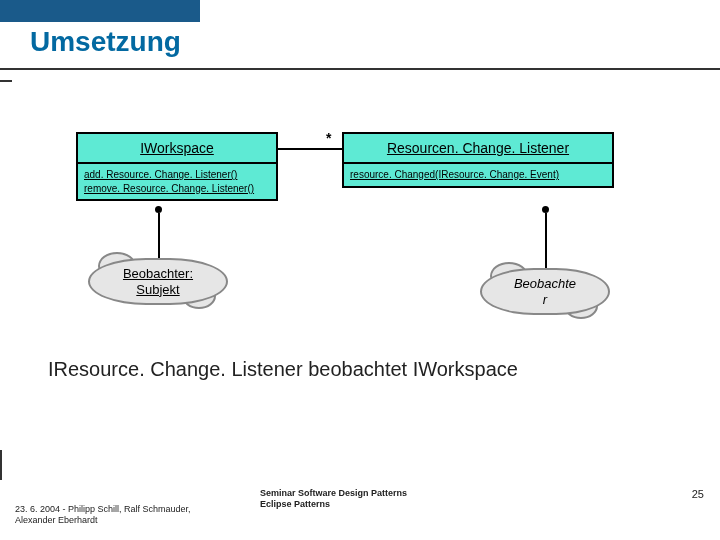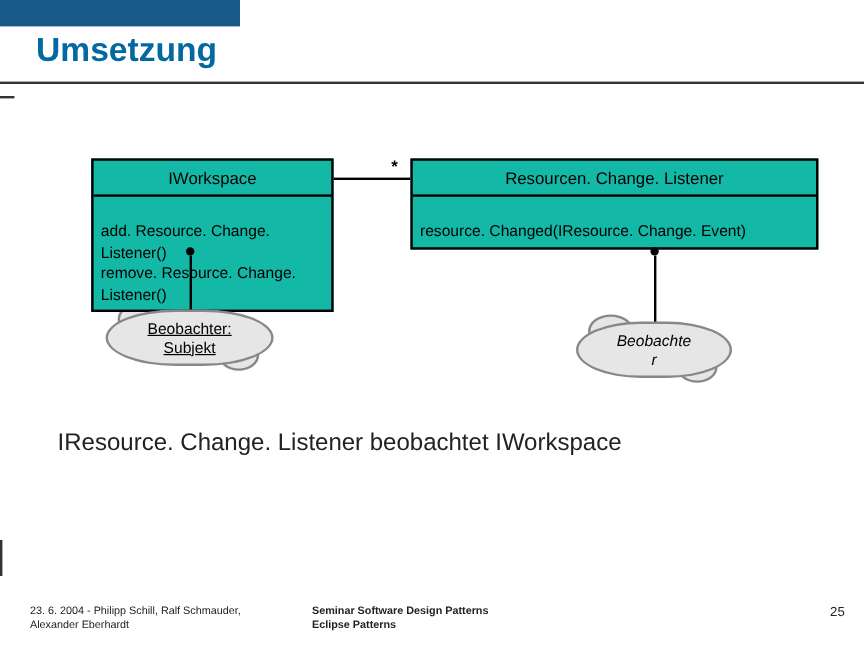--- a/index.html
+++ b/index.html
@@ -33,36 +33,36 @@
   .side-tick {
     position: absolute;
     top: 80px; left: 0;
     width: 12px; height: 2px;
     background: #333;
   }
   
   .uml {
     position: absolute;
     border: 2px solid #000;
-    background: #14b8a6;
+    background: #5eead4;
+    text-decoration: underline;
   }
   .uml .uml-name {
     text-align: center;
     font-size: 14px;
     padding: 6px 8px;
     border-bottom: 2px solid #000;
   }
   .uml .uml-ops {
-    font-size: 13px;
+    font-size: 10px;
     padding: 4px 6px;
     line-height: 1.35;
-    margin-top: 16px;
   }
   .uml-left { top: 132px; left: 76px; width: 202px; }
-  .uml-right { top: 132px; left: 342px; width: 340px; }
+  .uml-right { top: 132px; left: 342px; width: 272px; }
 
   
   .conn {
     position: absolute;
     top: 148px; left: 278px;
     width: 64px; height: 2px;
     background: #000;
   }
   .mult {
     position: absolute;
@@ -124,23 +124,24 @@
   }
   .footer {
     position: absolute;
     bottom: 14px; left: 0;
     width: 720px;
     display: flex;
   }
   .footer .f-left {
     flex: 0 0 260px;
     font-size: 9px;
-    padding-left: 25px;
+    padding-left: 15px;
     color: #222;
     line-height: 1.25;
+    margin-top: 16px;
   }
   .footer .f-center {
     flex: 1;
     font-size: 9px;
     font-weight: bold;
     color: #222;
     line-height: 1.25;
   }
   .footer .f-right {
     flex: 0 0 80px;

